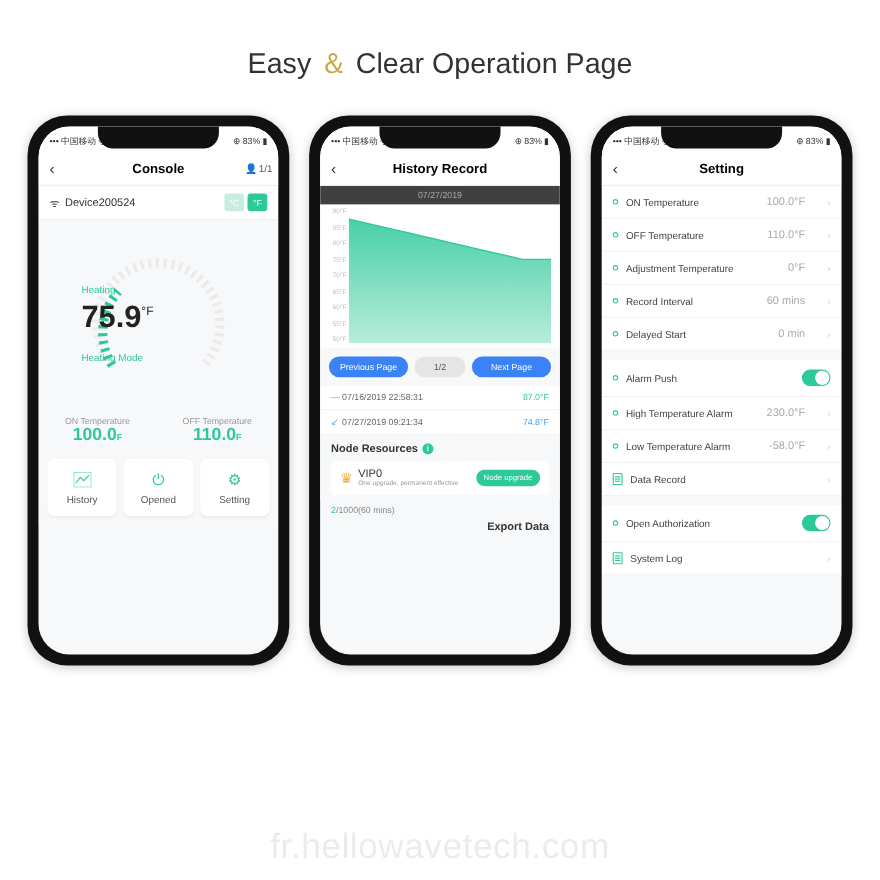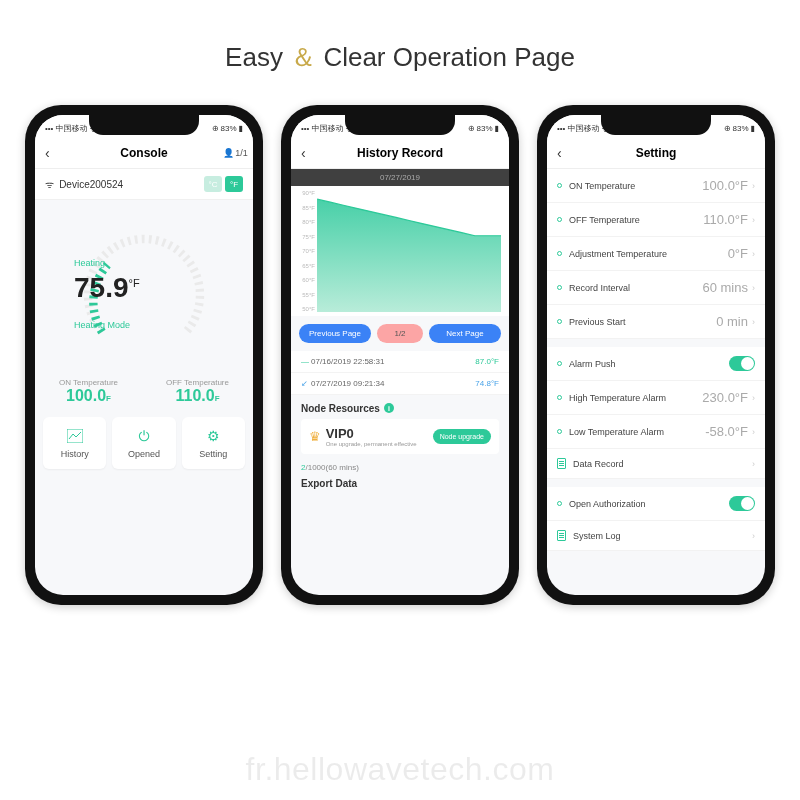--- a/index.html
+++ b/index.html
@@ -127,53 +127,53 @@
     padding: 4px 8px 4px 26px;
     position:relative;
   }
   .y-labels { position:absolute; left:4px; top:4px; bottom:4px; width:20px;
     display:flex; flex-direction:column; justify-content:space-between;
     font-size:6px; color:#bbb; text-align:right;}
   .area-chart { width:100%; height:100%; }
   .pager { display:flex; gap:6px; padding:8px; align-items:center; background:#f7f8fa;}
   .pg-btn { flex:1; background:#3b82f6; color:#fff; border-radius:12px;
     font-size:8px; padding:5px 0; text-align:center;}
-  .pg-ind { width:46px; background:#fca5a5; border-radius:12px; font-size:8px;
+  .pg-ind { width:46px; background:#e5e5e5; border-radius:12px; font-size:8px;
     padding:5px 0; text-align:center; color:#555;}
   .hist-rows { background:#fff; }
   .hist-row { display:flex; align-items:center; padding:6px 10px;
     justify-content:space-between; border-bottom:1px solid #f3f3f3; font-size:8px;}
   .hist-row .arrow { width:10px; }
   .hist-row .ts { flex:1; color:#666; }
   .hist-row .tval { color:#2dc999; font-weight:500;}
   .hist-row .tval.blue { color:#4aa3e8;}
   .node-res { padding:8px 10px 4px; background:#f7f8fa;}
   .node-res .hd { font-size:10px; font-weight:600; display:flex;gap:4px;}
   .vip-row { display:flex; align-items:center; justify-content:space-between;
     background:#fff; padding:7px 8px; border-radius:4px; margin-top:5px;}
   .vip-left { display:flex; align-items:center; gap:5px;}
   .vip-crown { color:#f0b040; font-size:13px;}
-  .vip-txt .vn { font-size:13px; font-weight:700;}
+  .vip-txt .vn { font-size:10px; font-weight:400;}
   .vip-txt .vd { font-size:6px; color:#999;}
   .upgrade-btn { background:#2dc999; color:#fff; font-size:7px;
     padding:4px 7px; border-radius:10px;}
   .quota { font-size:8px; color:#888; padding:5px 10px 2px;}
   .quota .hl { color:#2dc999;}
-  .export-hd { font-size:10px; font-weight:700; padding:4px 10px;}
+  .export-hd { font-size:10px; font-weight:700; padding:4px 10px;text-align:right;}
 
   
   .setting-list { background:#fff; }
   .set-row {
     display:flex; align-items:center; padding:9px 10px;
     border-bottom:1px solid #f2f2f2; font-size:9px;
   }
   .set-row .dot { width:5px;height:5px;border-radius:50%;
     border:1px solid #2dc999; margin-right:7px;}
   .set-row .nm { flex:1; color:#444;}
-  .set-row .vl { color:#aaa; font-size:13px; margin-right:4px;}
+  .set-row .vl { color:#aaa; font-size:10px; margin-right:20px;}
   .set-row .chev { color:#ccc; font-size:9px;}
   .set-gap { height:8px; background:#f7f8fa;}
   .toggle {
     width:26px; height:15px; border-radius:8px; position:relative;
   }
   .toggle.on { background:#2dc999;}
   .toggle.on::after {
     content:''; position:absolute; right:1px; top:1px;
     width:13px;height:13px;border-radius:50%;background:#fff;
   }
@@ -403,21 +403,21 @@
               <span class="chev">›</span>
             </div>
             <div class="set-row">
               <span class="dot"></span>
               <span class="nm">Record Interval</span>
               <span class="vl">60 mins</span>
               <span class="chev">›</span>
             </div>
             <div class="set-row">
               <span class="dot"></span>
-              <span class="nm">Previous Start</span>
+              <span class="nm">Delayed Start</span>
               <span class="vl">0 min</span>
               <span class="chev">›</span>
             </div>
           </div>
         <div class="set-gap"></div>
         <div class="setting-list">
           <div class="set-row">
             <span class="dot"></span>
               <span class="nm">Alarm Push</span>
             <span class="toggle on"></span>

